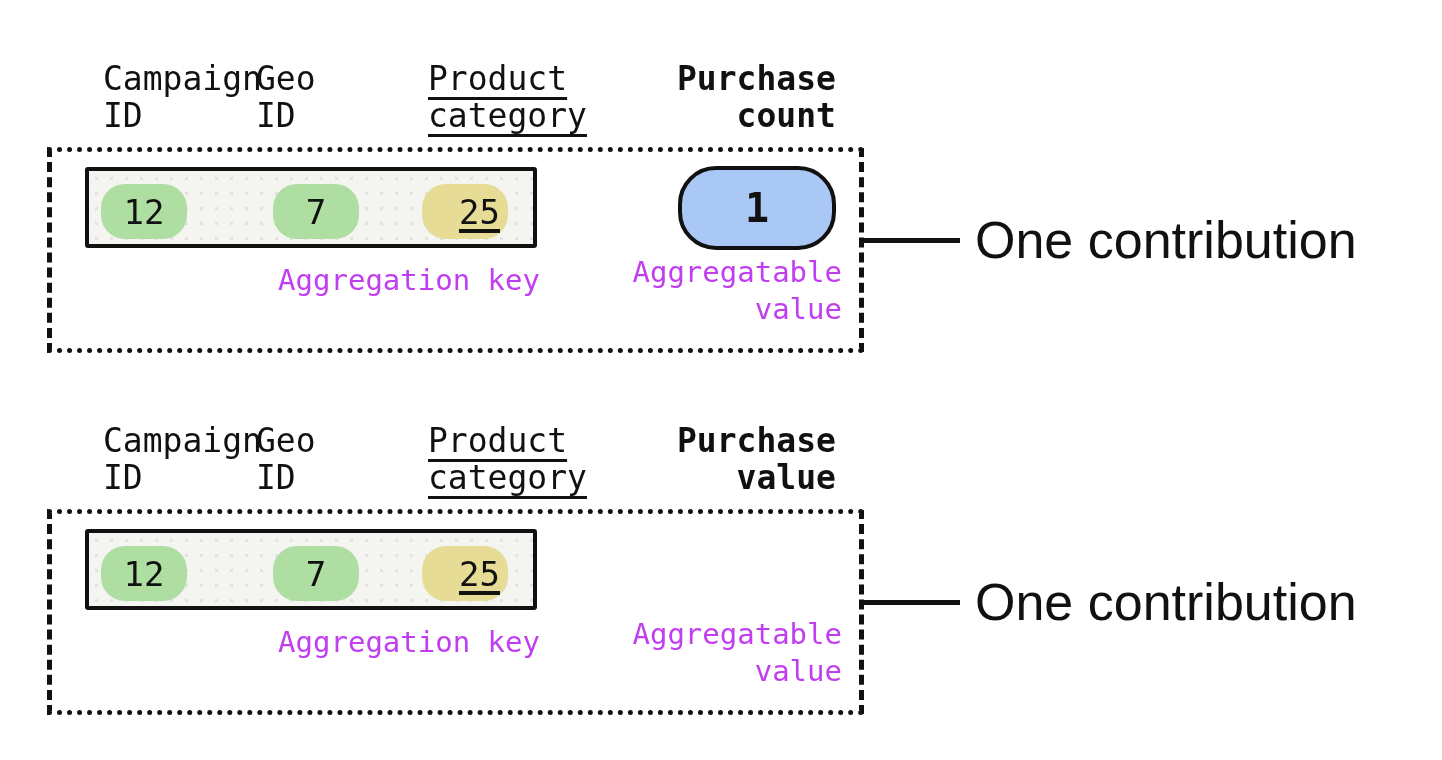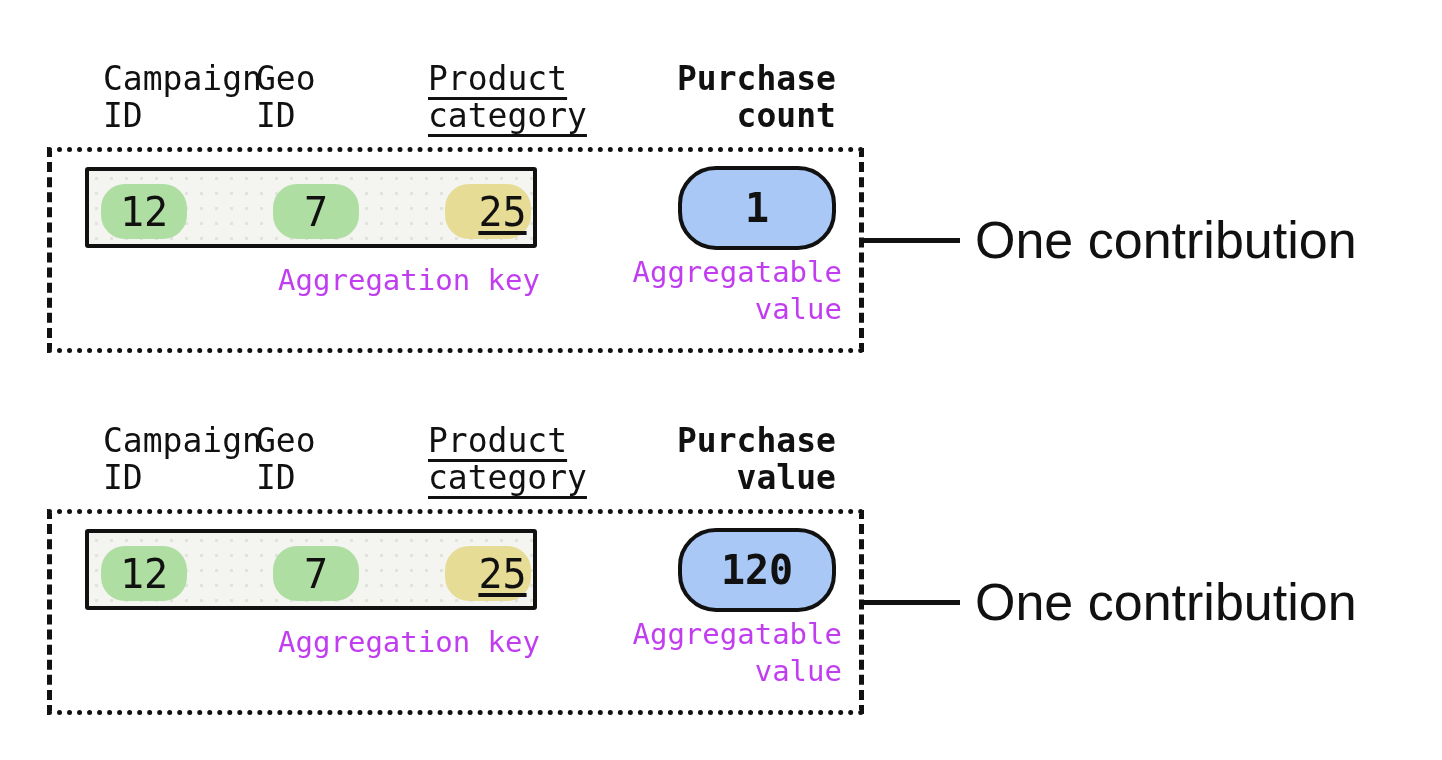--- a/index.html
+++ b/index.html
@@ -51,26 +51,26 @@
     background: var(--key-box-bg);
     background-image: radial-gradient(circle, #e3e3de 1.5px, transparent 1.6px);
     background-size: 15px 15px;
     border: 4px solid var(--ink);
     border-radius: 3px;
   }
   .key-cell {
     position: absolute; top: 13px;
     width: 86px; height: 55px;
     display: flex; align-items: center; justify-content: center;
-    font-size: 40px;
+    font-size: 34px;
     border-radius: 24px;
   }
   .cell-1 { left: 12px;  background: var(--highlight-green); }
   .cell-2 { left: 184px; background: var(--highlight-green); }
-  .cell-3 { left: 356px; background: var(--highlight-yellow); padding-left: 29px; }
+  .cell-3 { left: 333px; background: var(--highlight-yellow); padding-left: 29px; }
   .cell-3 .cell-text {
     text-decoration: underline;
     text-decoration-thickness: 4px;
     text-underline-offset: 5px;
   }
 
   .value-pill {
     position: absolute; left: 626px; top: 14px;
     width: 158px; height: 84px;
     background: var(--pill-blue);
@@ -153,23 +153,20 @@
       <div class="key-cell cell-1">
         <span class="cell-text">12</span>
       </div>
       <div class="key-cell cell-2">
         <span class="cell-text">7</span>
       </div>
       <div class="key-cell cell-3">
         <span class="cell-text">25</span>
       </div>
     </div>
-    <div class="value-pill">
-      <span>120</span>
-    </div>
     <div class="magenta-label aggregation-key-label">Aggregation key</div>
     <div class="magenta-label aggregatable-value-label">Aggregatable
 value</div>
   </div>
 
   <div class="connector-line"></div>
   <div class="annotation">One contribution</div>
 </div>
 
 </body></html>

